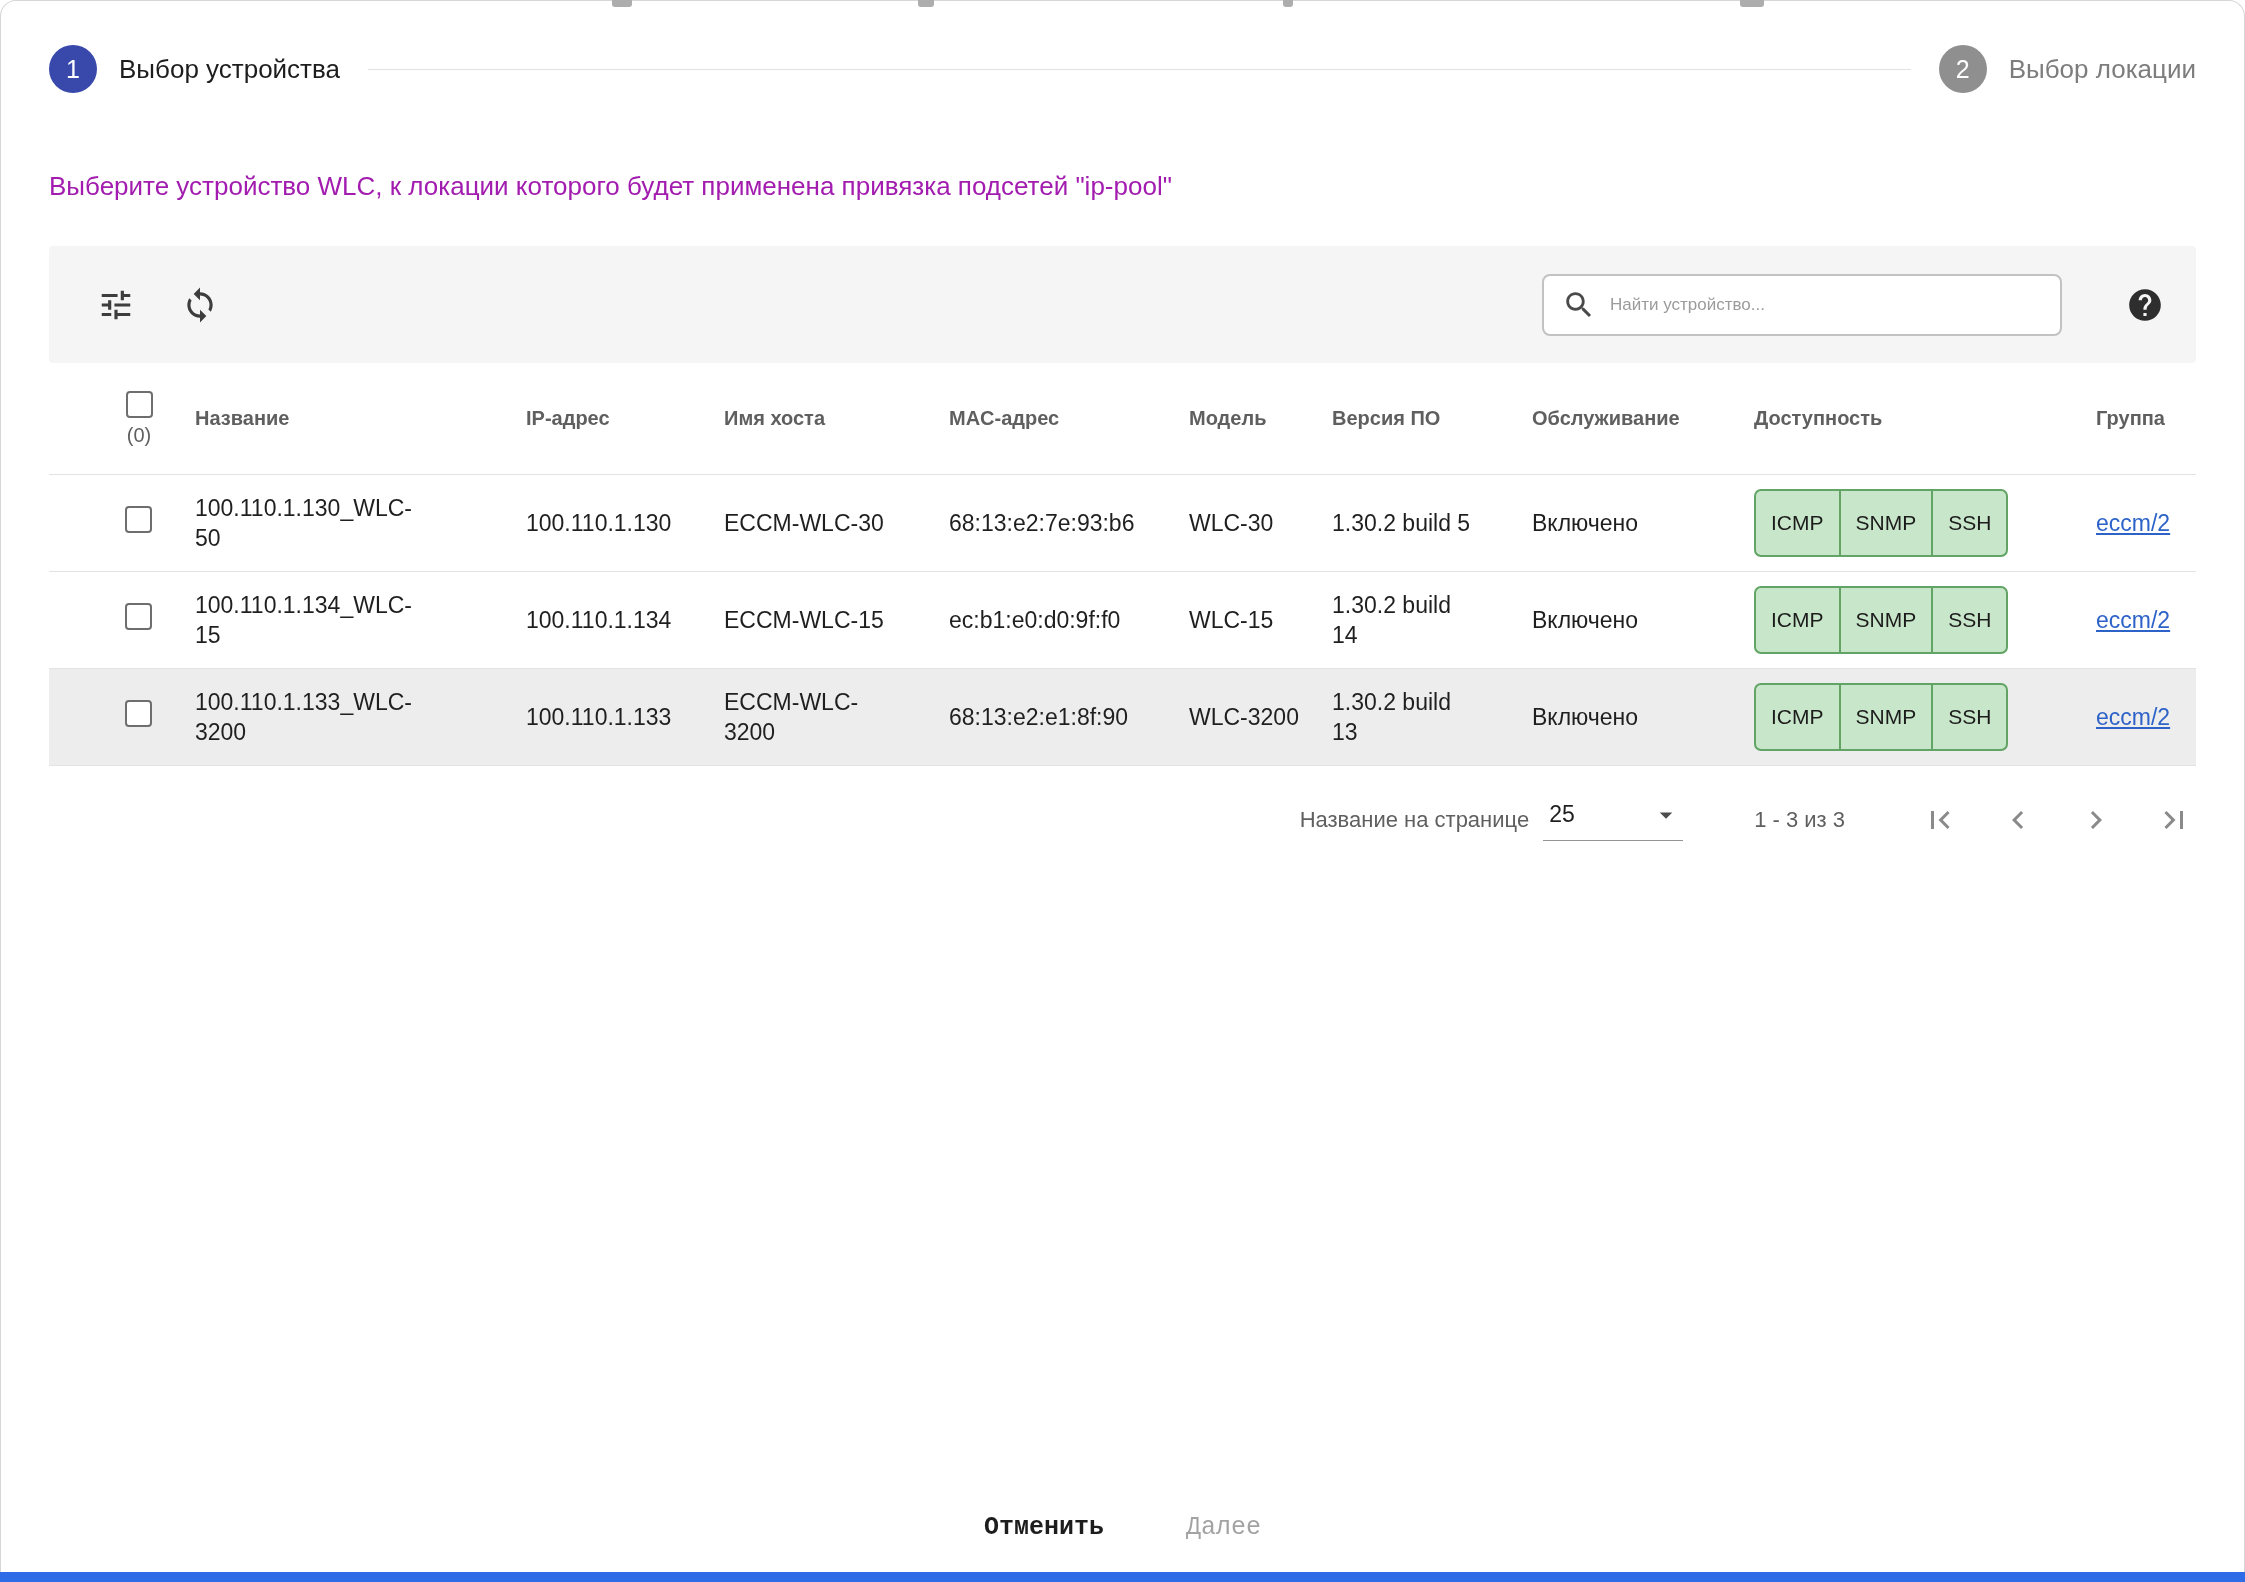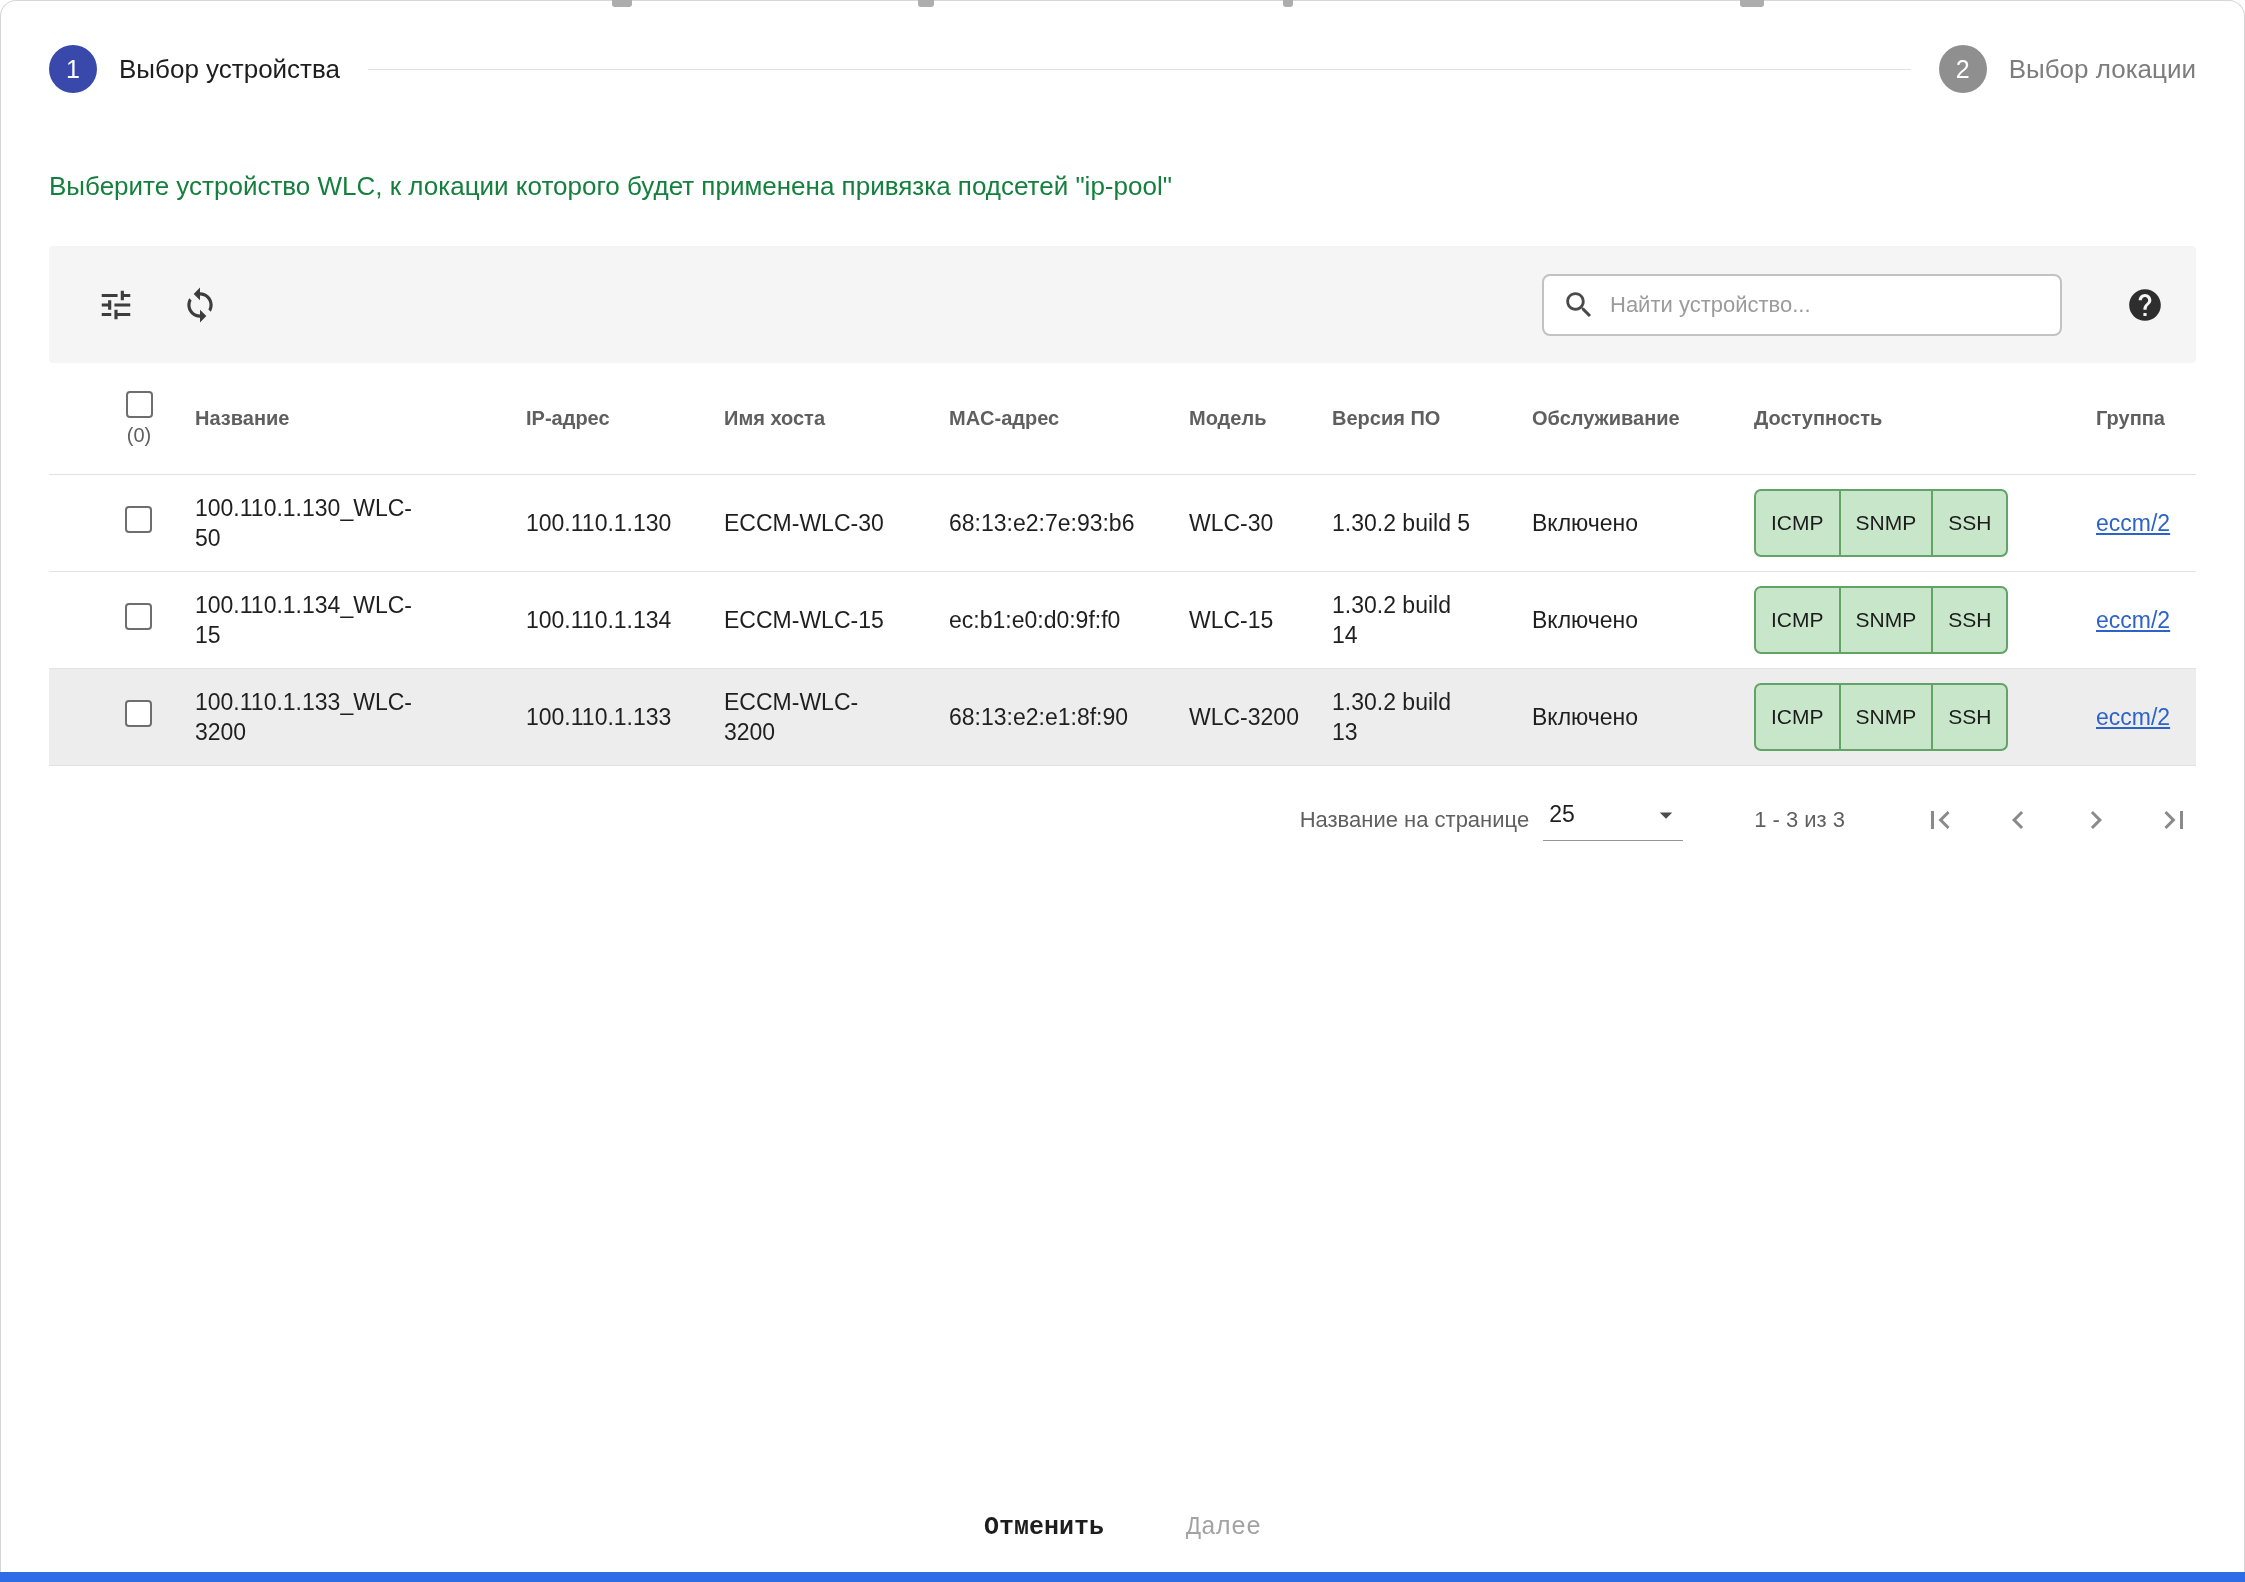--- a/index.html
+++ b/index.html
@@ -22,36 +22,36 @@
   .step-circle {
     width:48px; height:48px; border-radius:50%;
     background:var(--accent,#3949ab); color:#fff; font-size:25px; font-weight:500;
     display:flex; align-items:center; justify-content:center; flex:none;
   }
   .step.inactive .step-circle { background:var(--step-inactive,#8f8f8f); }
   .step-label { font-size:26px; color:#1d1d1d; white-space:nowrap; }
   .step.inactive .step-label { color:#7d7d7d; }
   .step-divider { flex:1; height:1px; background:#e2e2e2; margin:0 28px; }
 
-  .subtitle { margin-top:78px; font-size:26px; color:#15803d; flex:none; }
+  .subtitle { margin-top:78px; font-size:26px; color:#a21caf; flex:none; }
 
   
   .toolbar {
     margin-top:44px; height:117px; background:#f5f5f5; border-radius:4px;
     display:flex; align-items:center; padding:0 28px 0 44px; gap:38px; flex:none;
   }
   .icon-btn { width:46px; height:46px; display:flex; align-items:center; justify-content:center; cursor:pointer; }
   .icon-btn svg { width:38px; height:38px; fill:#3d3d3d; }
   .search-box {
     margin-left:auto; width:520px; height:62px; background:#fff;
     border:2px solid #c2c2c2; border-radius:8px;
     display:flex; align-items:center; padding:0 18px; gap:14px;
   }
   .search-box svg { width:34px; height:34px; fill:#4a4a4a; flex:none; }
-  .search-box input { border:none; outline:none; flex:1; font:inherit; font-size:22px; color:#1f1f1f; background:transparent; min-width:0; }
+  .search-box input { border:none; outline:none; flex:1; font:inherit; font-size:17px; color:#1f1f1f; background:transparent; min-width:0; }
   .search-box input::placeholder { color:#9b9b9b; }
   .help-btn { margin-left:22px; }
   .help-btn svg { width:38px; height:38px; fill:#2e2e2e; }
 
   
   .table { --cols:146px 331px 198px 225px 240px 143px 200px 222px 342px 102px; flex:none; }
   .thead, .trow { display:grid; grid-template-columns:var(--cols); align-items:center; border-bottom:1px solid #e3e3e3; }
   .thead { height:112px; }
   .trow { height:97px; }
   .trow.highlighted { background:var(--row-highlight,#ededed); }

